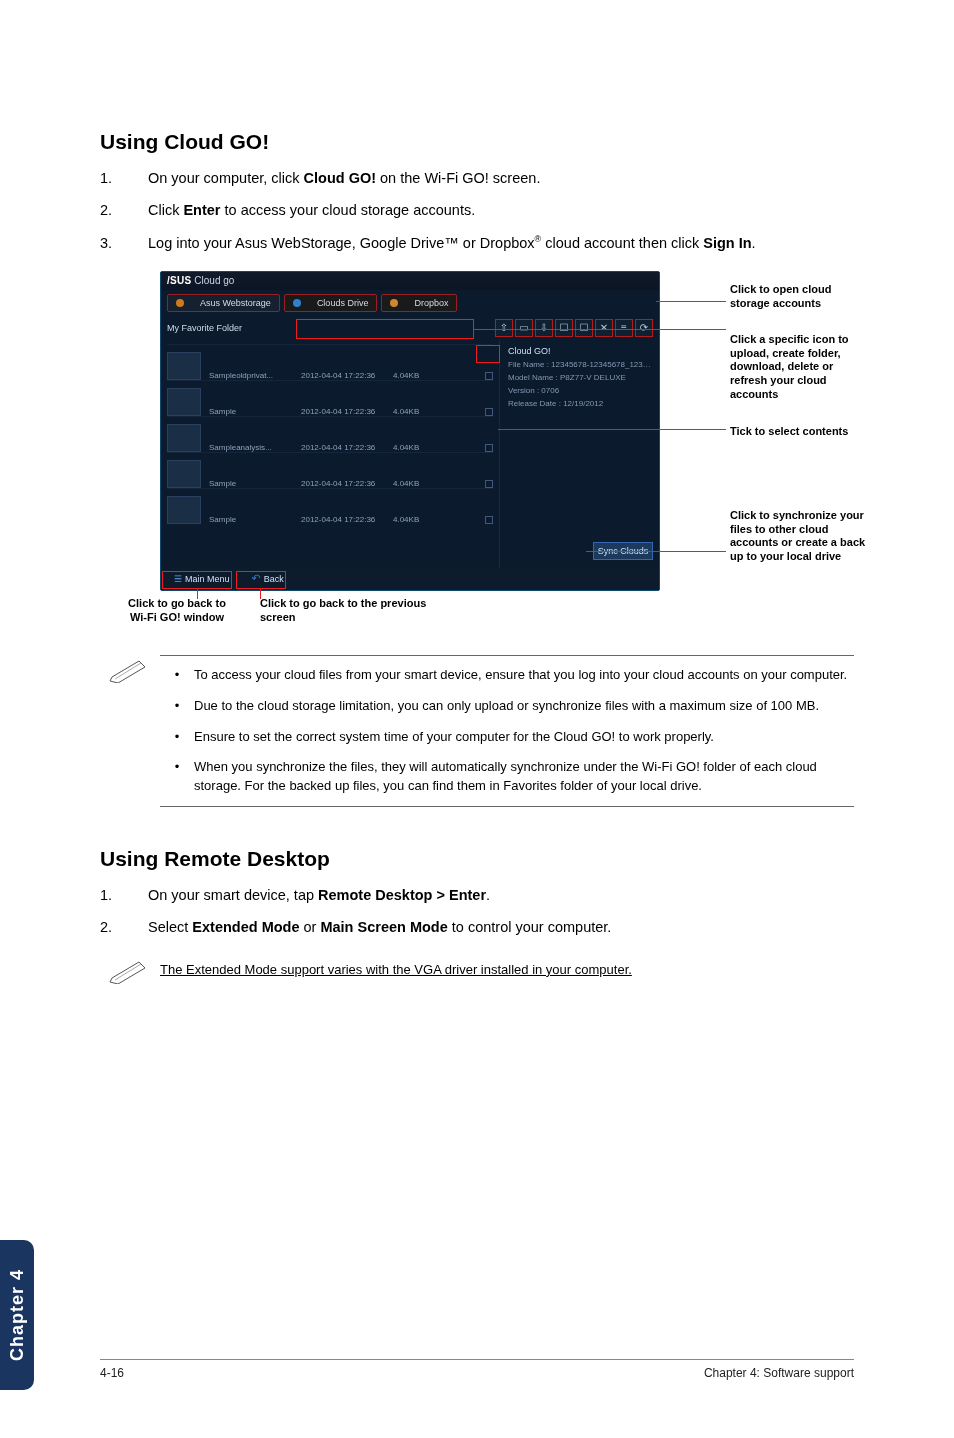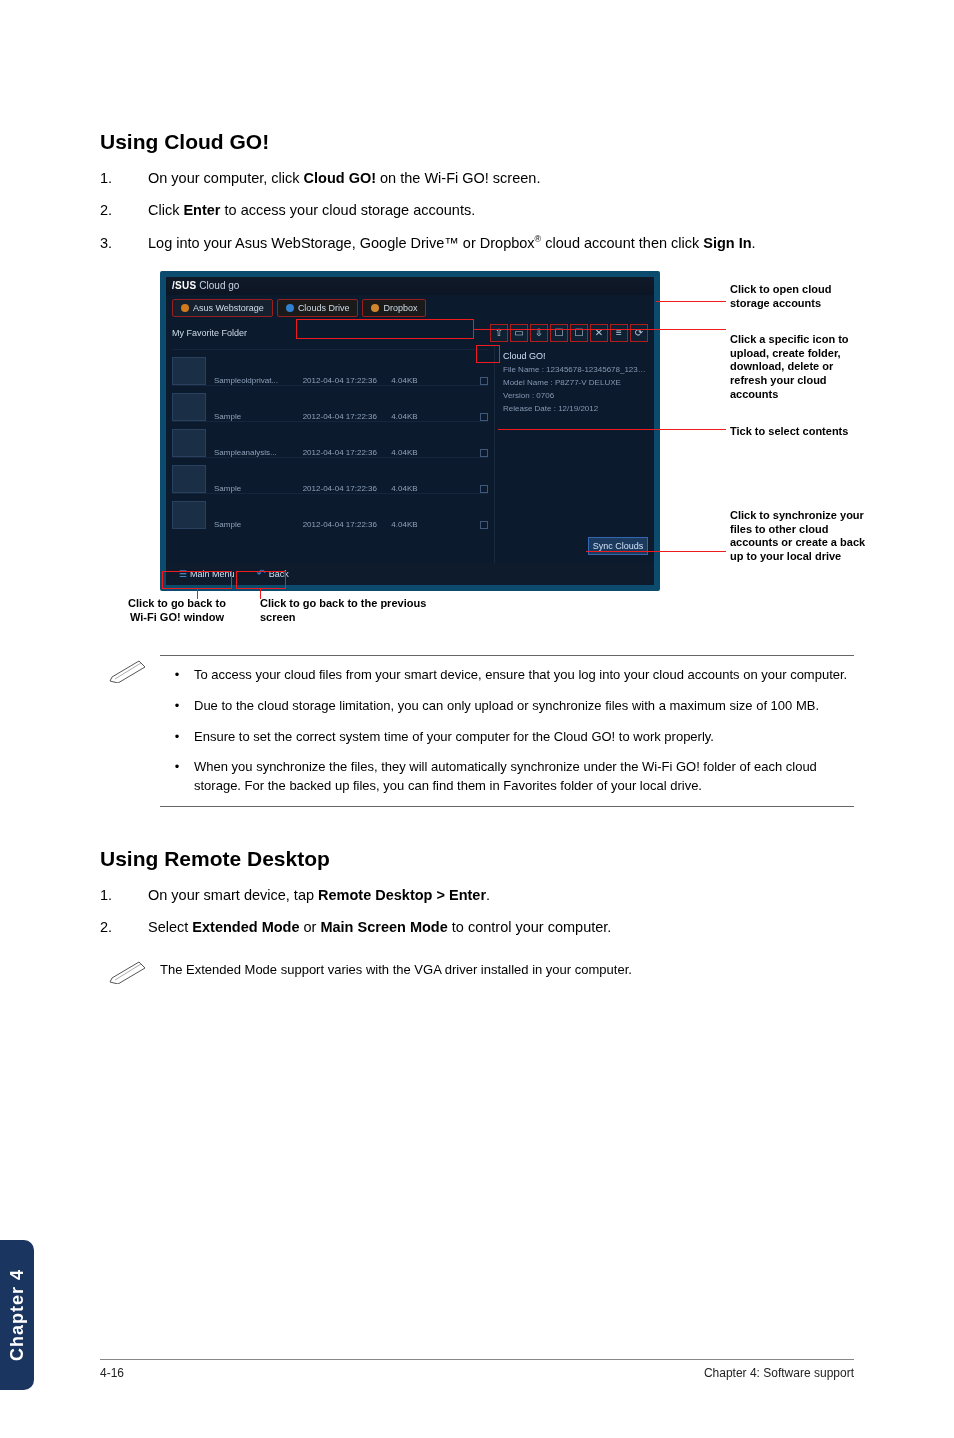--- a/index.html
+++ b/index.html
@@ -14,33 +14,33 @@
   ol.steps > li .txt { flex: 1; }
 
   .bold { font-weight: bold; }
   sup { font-size: 9px; vertical-align: super; }
 
   
   .figure-wrap { position: relative; width: 760px; height: 360px; margin: 0 auto 24px 0; }
 
   .app-window {
     position: absolute; left: 60px; top: 0; width: 500px; height: 320px;
-    background: #0b1a2c; border: 6px solid #0c4a6e; border-radius: 2px;
+    background: #0b1a2c; border: 1px solid #0c4a6e; border-radius: 2px;
     color: #a9b6cc; font-size: 9px;
   }
   .titlebar {
     height: 18px; background: linear-gradient(#111a28,#0c1523);
     display:flex; align-items:center; padding:0 6px; font-size:10px; color:#c8d4e6;
   }
   .tabs-row {
     height: 26px; display:flex; gap:4px; padding:4px 6px;
   }
   .tab {
     border:1px solid #9a1f1f; background:#1a1a1a; color:#cfdde8;
-    display:flex; align-items:center; padding:0 8px; font-size:9px; border-radius:2px;
+    display:flex; align-items:center; padding:0 8px; font-size:9px; border-radius:2px;gap:12px;
   }
   .tab.active { background:#16212f; }
   .dot { width:8px;height:8px;border-radius:50%;margin-right:4px; }
 
   .subbar {
     height:24px; display:flex; align-items:center; padding:0 6px; gap:19px;
   }
   .subbar .lbl { font-size:9px; color:#d0dbeb; margin-right:4px;}
   .icon-btn {
     width:18px;height:18px;border:1px solid #b21c1c;background:#0f2033;
@@ -93,21 +93,21 @@
   .pencil {
     width:42px;height:26px;
   }
   .note-body { flex:1; border-top:1px solid #666; border-bottom:1px solid #666; padding:10px 0; }
   .note-body ul { list-style:none; }
   .note-body li { display:flex; font-size:13px; line-height:1.45; margin-bottom:12px; }
   .note-body li:last-child { margin-bottom:0; }
   .note-body li .bul { width:34px; flex-shrink:0; text-align:center; }
   .note-body li .t { flex:1; }
 
-  .note-single { display:flex; margin-top:4px; }
+  .note-single { display:flex; margin-top:4px;text-decoration:underline; }
   .note-single .note-body-line { flex:1; font-size:13px; padding-top:6px; }
 
   
   .side-tab {
     position:absolute; left:0; bottom:48px; width:34px; height:150px;
     background:#1a355f; border-top-right-radius:10px; border-bottom-right-radius:10px;
     display:flex; align-items:center; justify-content:center;
   }
   .side-tab span {
     color:#fff; font-weight:bold; font-size:18px; writing-mode:vertical-rl;

